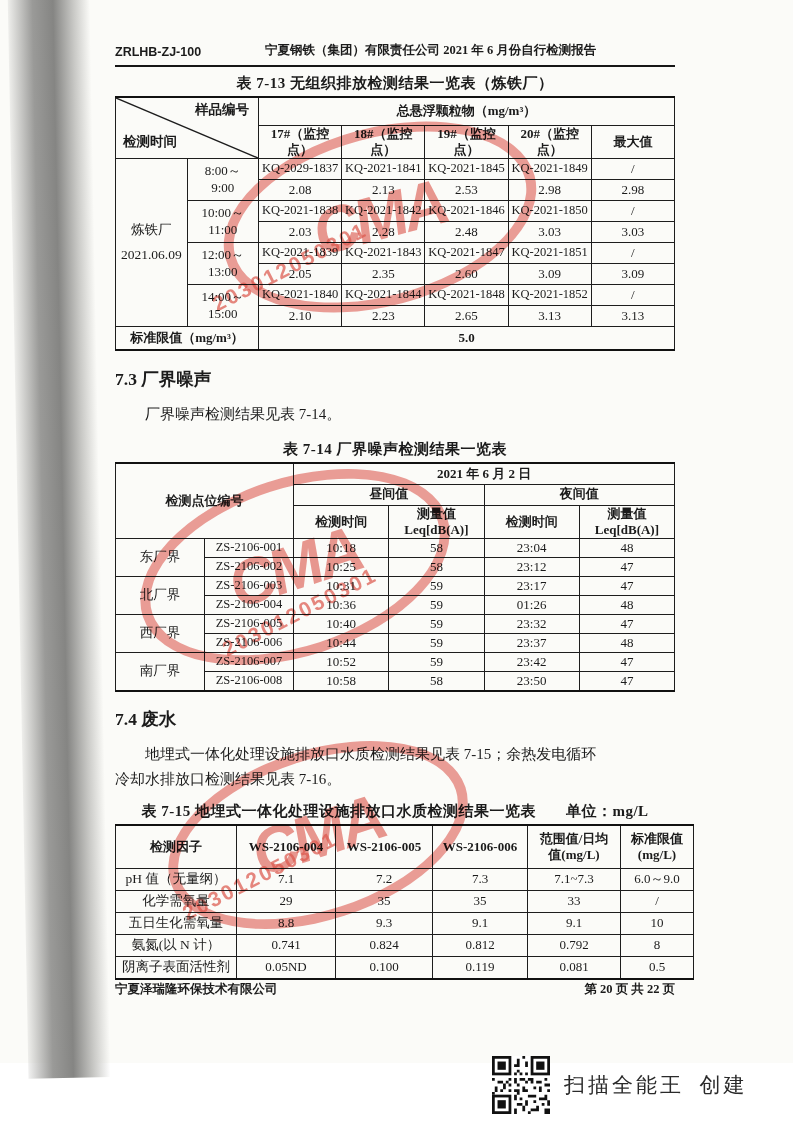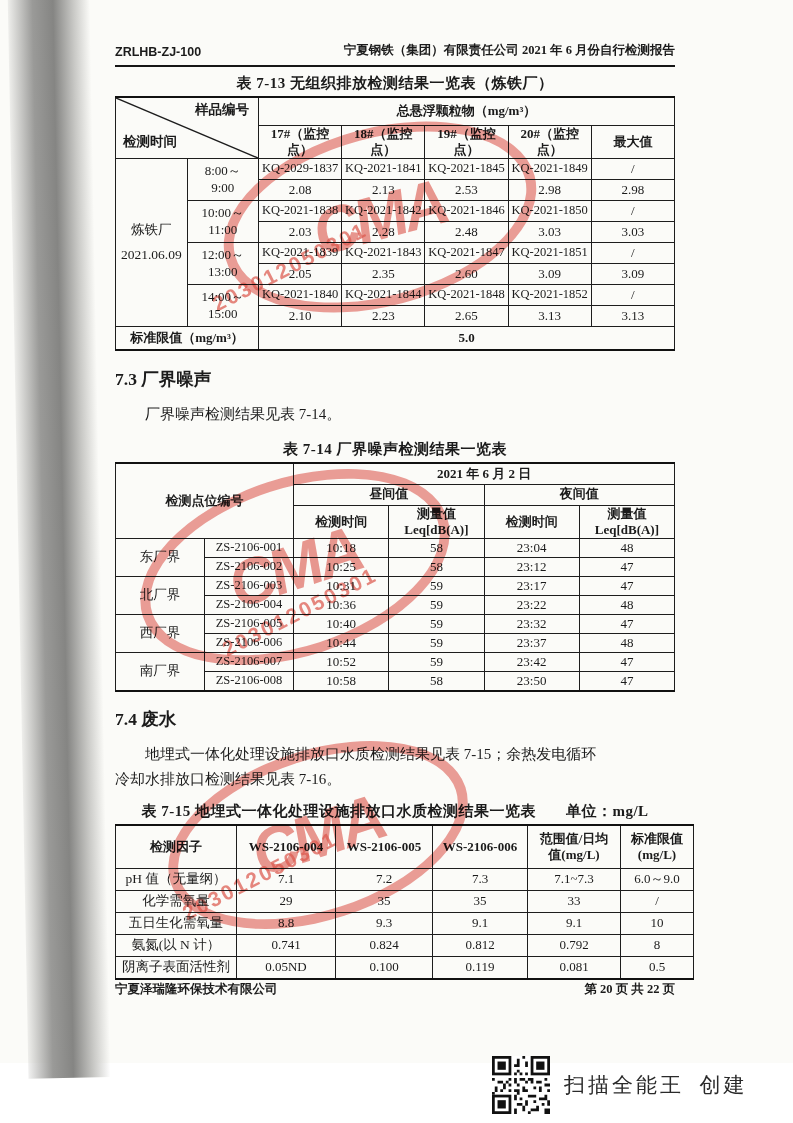--- a/index.html
+++ b/index.html
@@ -7,21 +7,21 @@
           font-family:"Liberation Serif","DejaVu Serif",serif;color:#1b1b1b;}
   .paper{position:absolute;left:0;top:0;width:793px;height:1063px;background:#fbfbf8;}
   .edge-shadow{position:absolute;left:18px;top:-12px;width:82px;height:1090px;
           background:linear-gradient(90deg,rgba(200,200,198,0.25) 0%,#9a9a98 30%,#858583 55%,#c9c9c6 80%,rgba(251,251,248,0) 100%);
           transform:rotate(-1.1deg);}
   .content{position:absolute;left:115px;top:0;width:560px;}
 
   
   .doc-header{display:flex;align-items:flex-end;margin-top:42px;font-size:12.5px;font-weight:600;}
   .doc-code{width:150px;text-align:left;font-family:"Liberation Sans",sans-serif;font-weight:700;}
-  .doc-title{flex:1;text-align:right;}
+  .doc-title{flex:1;text-align:left;}
   .header-rule{border-top:2.5px solid #161616;margin-top:6px;}
 
   
   .caption{text-align:center;font-weight:bold;font-size:15px;margin:7px 0 3px 0;letter-spacing:0.5px;}
   .h2{font-size:17.5px;font-weight:bold;margin:16px 0 0 0;}
   .para{font-size:15px;margin:11px 0 0 0;line-height:1.7;}
   .indent{text-indent:2em;}
 
   
   table{border-collapse:collapse;width:560px;table-layout:fixed;}
@@ -210,21 +210,21 @@
         <td class="idc">ZS-2106-003</td>
         <td>10:31</td>
         <td>59</td>
         <td>23:17</td>
         <td>47</td>
       </tr>
       <tr class="dr">
         <td class="idc">ZS-2106-004</td>
         <td>10:36</td>
         <td>59</td>
-        <td>23:22</td>
+        <td>01:26</td>
         <td>48</td>
       </tr>
       <tr class="dr">
         <td rowspan="2" style="font-size:13.5px;">西厂界</td>
         <td class="idc">ZS-2106-005</td>
         <td>10:40</td>
         <td>59</td>
         <td>23:32</td>
         <td>47</td>
       </tr>

